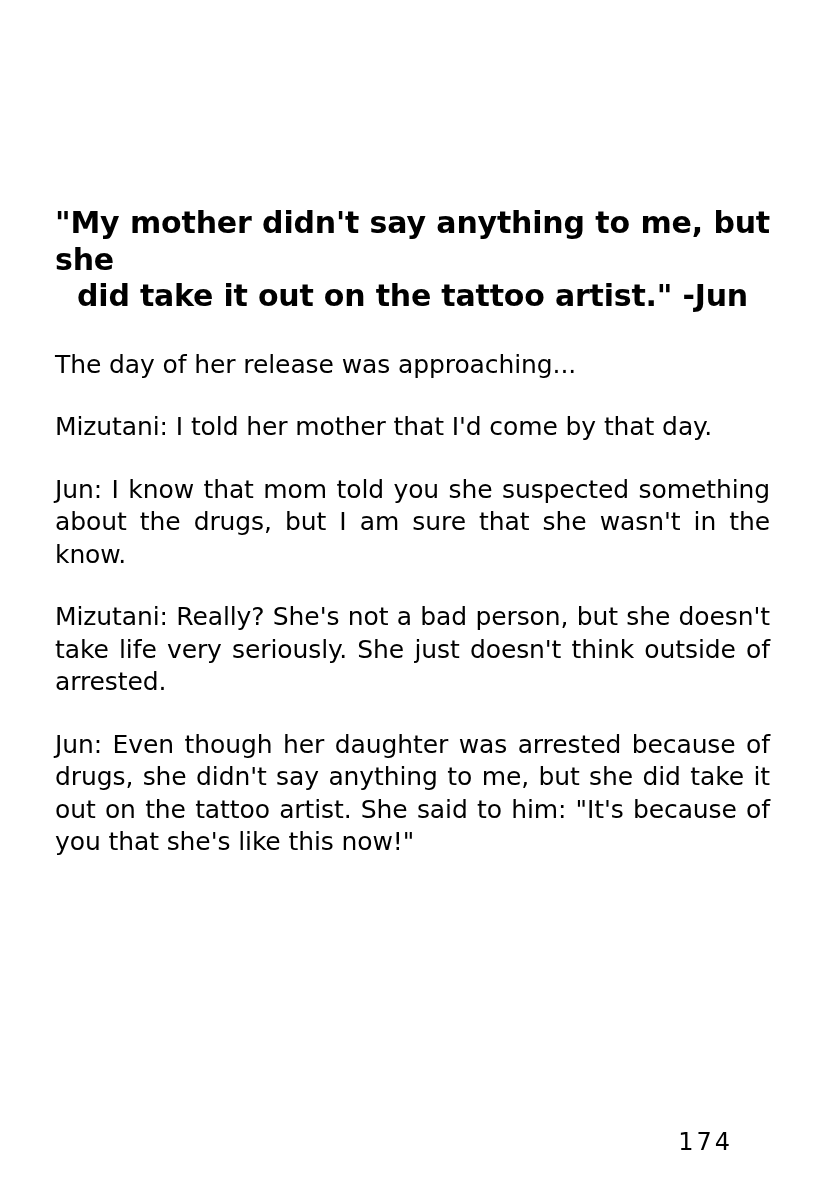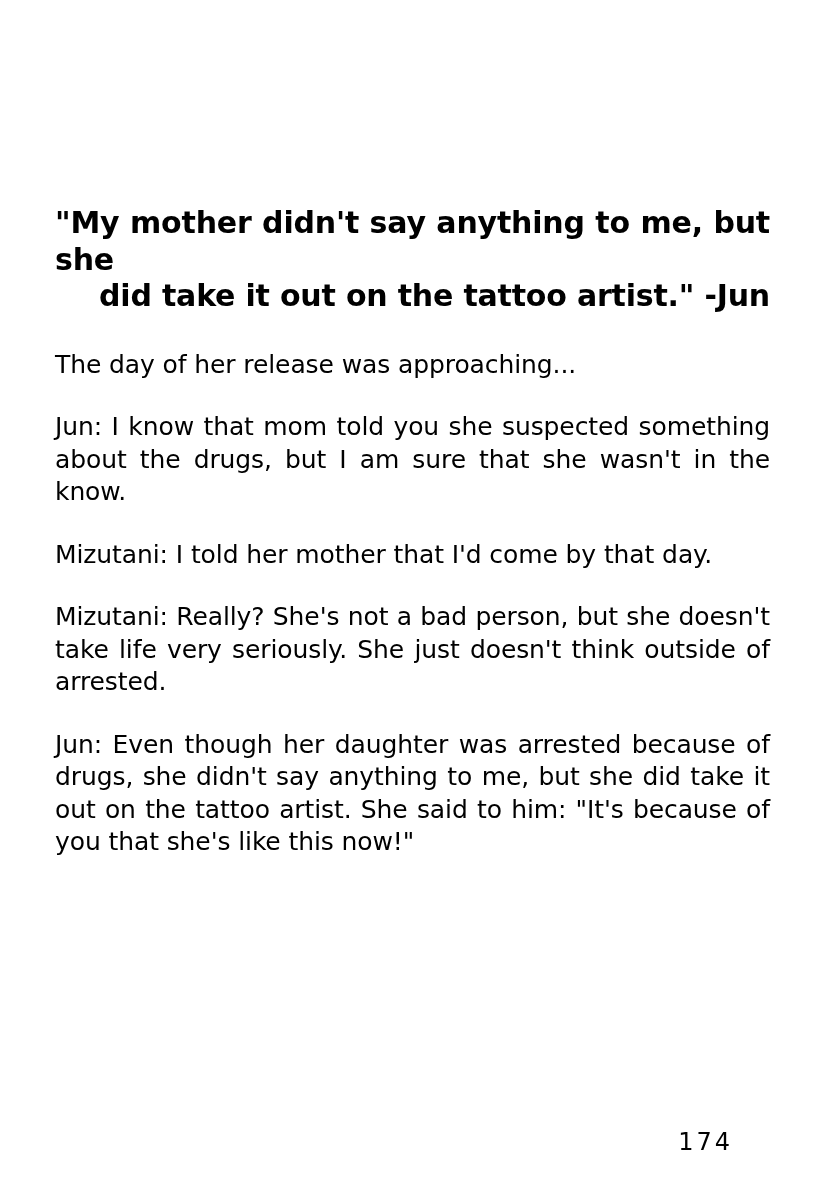--- a/index.html
+++ b/index.html
@@ -32,21 +32,21 @@
     font-size: 30px;
     line-height: 1.22;
     font-weight: 600;
     letter-spacing: -0.2px;
     margin: 0 0 34px 0;
     text-align: justify;
     text-justify: inter-word;
   }
   .heading .lastline {
     display: block;
-    text-align: right;
+    text-align: center;
   }
   p.para {
     font-size: 25px;
     line-height: 1.30;
     margin: 0 0 30px 0;
     letter-spacing: -0.1px;
   }
   p.para.justified {
     text-align: justify;
     text-justify: inter-word;
@@ -67,21 +67,21 @@
 
 <div class="page">
   <div class="content">
 
     <div class="heading">
       <span>"My mother didn't say anything to me, but she</span>
       <span class="lastline">did take it out on the tattoo artist." -Jun</span>
     </div>
 
     <p class="para">The day of her release was approaching...</p>
+    <p class="para">Mizutani: I told her mother that I'd come by that day.</p>
     <p class="para justified">Jun: I know that mom told you she suspected something about the drugs, but I am sure that she wasn't in the know.</p>
-    <p class="para">Mizutani: I told her mother that I'd come by that day.</p>
     <p class="para justified">Mizutani: Really? She's not a bad person, but she doesn't take life very seriously. She just doesn't think outside of arrested.</p>
     <p class="para justified">Jun: Even though her daughter was arrested because of drugs, she didn't say anything to me, but she did take it out on the tattoo artist. She said to him: "It's because of you that she's like this now!"</p>
 
   </div>
 
   <div class="page-number">174</div>
 </div>
 
 </body></html>

